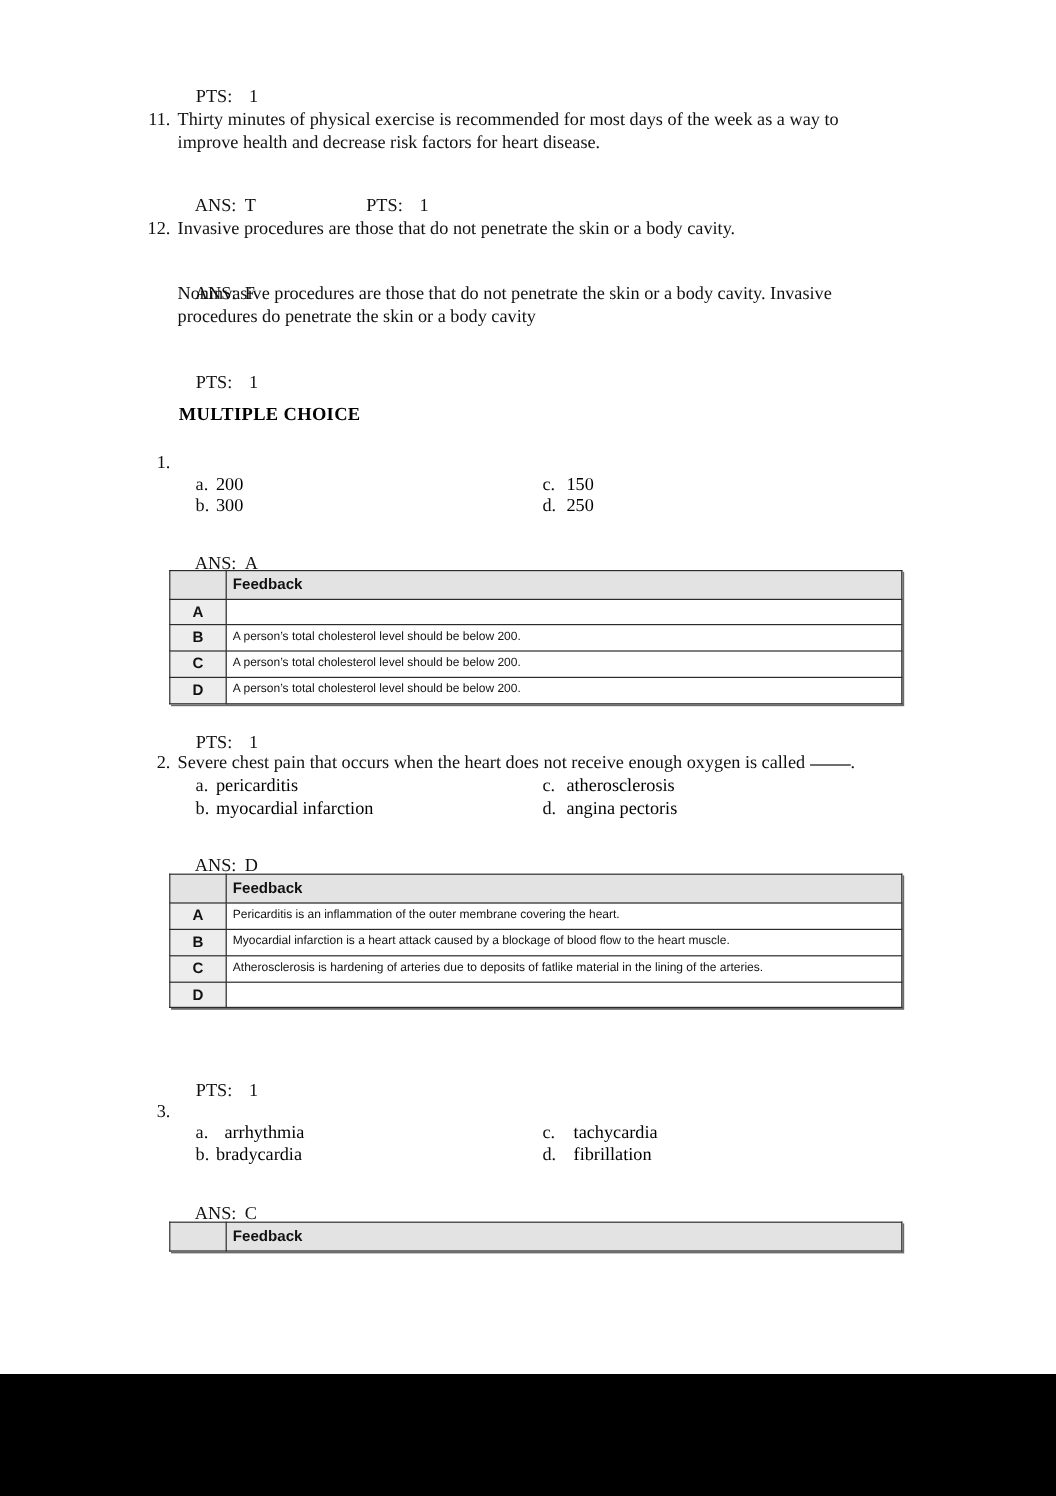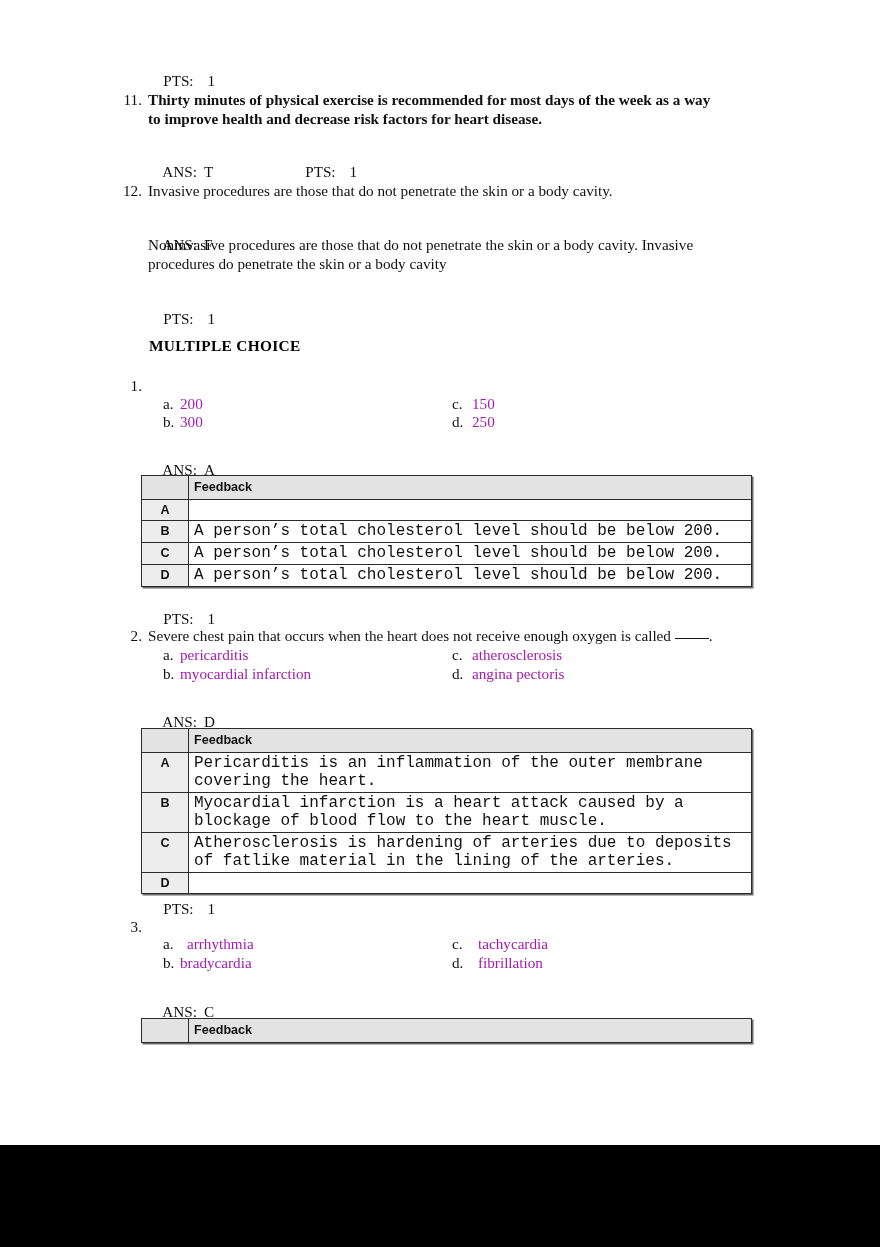--- a/index.html
+++ b/index.html
@@ -78,21 +78,21 @@
     position: absolute;
     font-size: 15.2px;
     line-height: 19px;
     color: #111111;
     white-space: pre;
   }
   .opt-txt {
     position: absolute;
     font-size: 15.2px;
     line-height: 19px;
-    color: #a21caf;
+    color: #000000;
     white-space: pre;
   }
 
   .blank {
     display: inline-block;
     border-bottom: 1px solid #111111;
     width: 34px;
     vertical-align: 2px;
   }
 
@@ -103,25 +103,25 @@
     width: 611px;
     border-collapse: collapse;
     border: 1px solid #111111;
     box-shadow: 1.5px 1.5px 0 #6b6b6b;
     background: #ffffff;
     table-layout: fixed;
   }
   .fb-table td {
     border: 1px solid #2b2b2b;
     padding: 1px 5px 2px 5px;
-    font-size: 16px;
+    font-size: 10px;
     line-height: 18px;
     color: #111111;
     vertical-align: top;
-    font-family: Liberation Mono, monospace;
+    font-family: Liberation Sans, sans-serif;
   }
   .fb-table td.letter {
     width: 36px;
     background: #ededed;
     font-family: "Liberation Sans", "DejaVu Sans", sans-serif;
     font-weight: bold;
     font-size: 12.6px;
     text-align: center;
     padding: 1px 2px;
   }
@@ -142,21 +142,21 @@
 </head>
 <body>
 
 <div class="page">
 
   <div class="line" style="left:148px; top:52px;">
     <span>PTS:</span><span style="display:inline-block;width:14px"></span><span>1</span>
   </div>
 
   <div class="q-num" style="left:110px; top:90px;">11.</div>
-  <div class="q-text" style="top:90px; width:578px;font-weight:bold;">Thirty minutes of physical exercise is recommended for most days of the week as a way to improve health and decrease risk factors for heart disease.</div>
+  <div class="q-text" style="top:90px; width:578px;">Thirty minutes of physical exercise is recommended for most days of the week as a way to improve health and decrease risk factors for heart disease.</div>
   <div class="line" style="left:148px; top:143px;">
     <span>ANS:</span><span style="display:inline-block;width:7px"></span><span>T</span>
   </div>
   <div class="line" style="left:290px; top:143px;">
     <span>PTS:</span><span style="display:inline-block;width:14px"></span><span>1</span>
   </div>
 
   <div class="q-num" style="left:110px; top:181px;">12.</div>
   <div class="q-text" style="top:181px; width:578px;">Invasive procedures are those that do not penetrate the skin or a body cavity.</div>
   <div class="line" style="left:148px; top:216px;">

